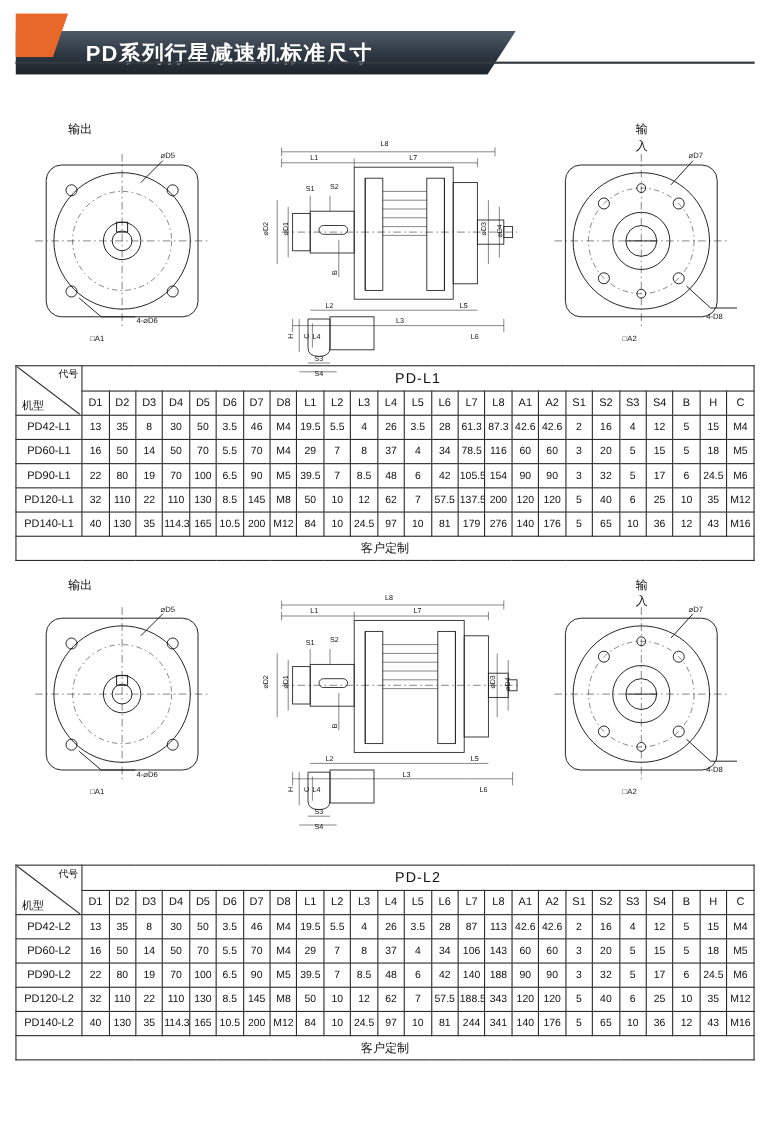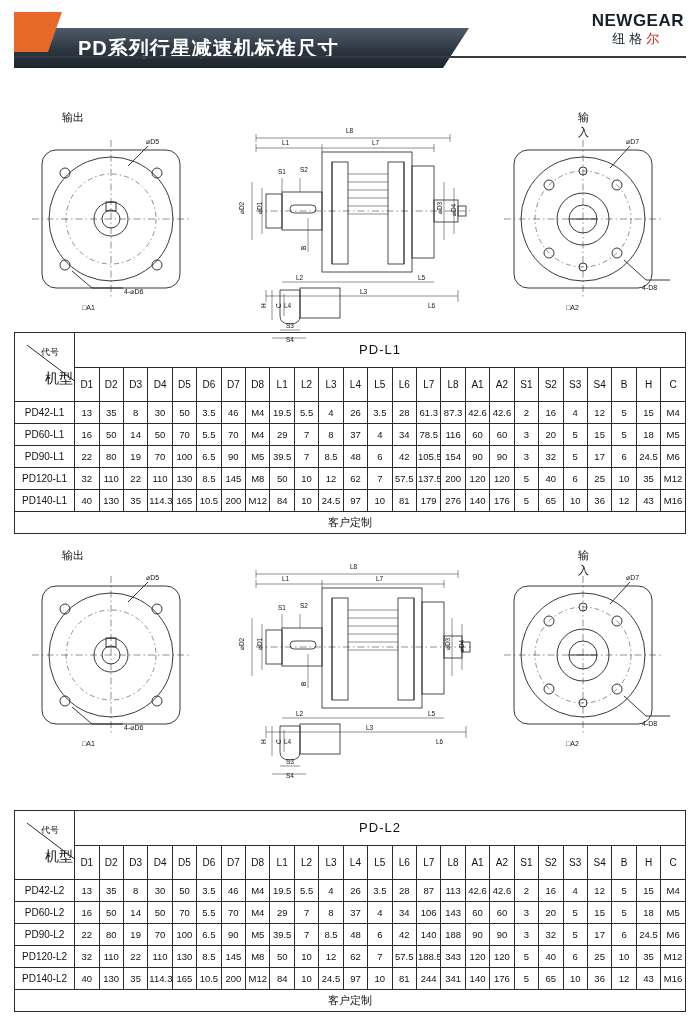--- a/index.html
+++ b/index.html
@@ -111,21 +111,21 @@
     height: 22px;
     padding: 0 1px;
     font-weight: normal;
     color: #111;
     white-space: nowrap;
     overflow: hidden;
   }
   table.spec .modelhead {
     font-size: 9px;
     position: relative;
-    padding: 12px;
+    padding: 0;
   }
   table.spec .title-cell {
     font-size: 13px;
     font-weight: normal;
     letter-spacing: 1px;
   }
   table.spec .rowlabel {
     font-size: 10px;
   }
   table.spec .custom {
@@ -133,44 +133,38 @@
   }
   table.spec .hdr td { font-weight: normal; font-size: 10px; }
 
   
   .diag {
     position: relative;
     height: 44px;
   }
   .diag svg { position: absolute; left: 0; top: 0; }
   .diag .t1 { position: absolute; right: 3px; top: 1px; font-size: 9px; }
-  .diag .t2 { position: absolute; left: 18px; bottom: 1px; font-size: 14px; }
+  .diag .t2 { position: absolute; left: 5px; bottom: 1px; font-size: 10px; }
 
   .gap { height: 14px; }
   .gap-sm { height: 8px; }
 
   
   svg text { font-family: "Liberation Sans", sans-serif; font-size: 7px; fill: #111; }
   svg .dim { font-size: 6.5px; }
 </style>
 </head>
 <body>
 
 <div class="header">
   <div class="header-band">
     <div class="header-title">PD系列行星减速机标准尺寸</div>
   </div>
   <div class="header-accent"></div>
   <div class="header-rule"></div>
-  <div class="brand">
-    <div class="brand-name">NEWGEAR</div>
-    <div class="brand-sub">
-      <span>纽</span><span>格</span><span class="red">尔</span>
-    </div>
-  </div>
 </div>
 
 <div class="drawing-block">
 
   <div class="dwg-label" style="left:62px; top:48px;">输出</div>
   <div class="dwg-label" style="left:578px; top:48px;">输入</div>
 
   <svg class="dwg" style="left:18px; top:66px;" width="190" height="190" viewBox="0 0 190 190">
     <g fill="none" stroke="#222" stroke-width="0.9">
       <rect x="24" y="22" width="138" height="138" rx="14"></rect>

